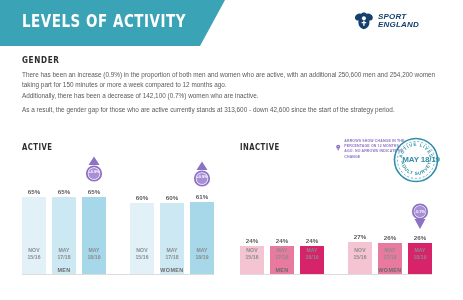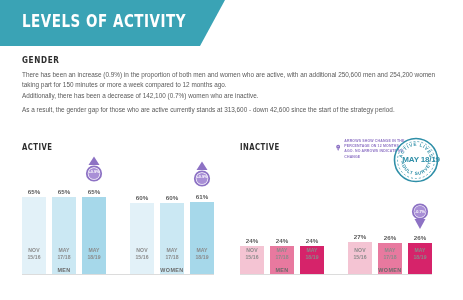--- a/index.html
+++ b/index.html
@@ -231,20 +231,31 @@
     letter-spacing: -0.2px;
   }
 </style>
 </head>
 <body>
 
 <div class="header">
   <div class="header-band"></div>
   <div class="header-title">LEVELS OF ACTIVITY</div>
 
+  <div class="logo">
+    <svg class="logo-mark" width="20" height="18" viewBox="0 0 20 18">
+      <path d="M3.2 2.2 C1.2 3.4 0.4 5.6 1.4 7.2 C2.1 8.3 3.4 8.7 4.4 8.2 L4.4 10.2 C4.4 13.6 6.2 16.4 9.9 17.2 C13.6 16.4 15.4 13.6 15.4 10.2 L15.4 8.2 C16.4 8.7 17.7 8.3 18.4 7.2 C19.4 5.6 18.6 3.4 16.6 2.2 C15.3 1.4 13.8 1.3 12.8 1.9 C11.9 0.9 10.9 0.5 9.9 0.5 C8.9 0.5 7.9 0.9 7.0 1.9 C6.0 1.3 4.5 1.4 3.2 2.2 Z" fill="#14406b"></path>
+      <circle cx="9.9" cy="6.2" r="2.0" fill="#ffffff"></circle>
+      <path d="M9.9 8.6 L9.9 13.8 M7.6 10.6 L12.2 10.6" stroke="#ffffff" stroke-width="1.4" fill="none"></path>
+    </svg>
+    <div>
+      <div class="logo-text">SPORT</div>
+      <div class="logo-text">ENGLAND</div>
+    </div>
+  </div>
 </div>
 
 <div class="section-label" id="gender-heading">GENDER</div>
 <div class="para" id="para-0">There has been an increase (0.9%) in the proportion of both men and women who are active, with an additional 250,600 men and 254,200 women taking part for 150 minutes or more a week compared to 12 months ago.</div>
 <div class="para" id="para-1">Additionally, there has been a decrease of 142,100 (0.7%) women who are inactive.</div>
 <div class="para" id="para-2">As a result, the gender gap for those who are active currently stands at 313,600 - down 42,600 since the start of the strategy period.</div>
 
 <div class="chart" id="chart-active">
   <div class="chart-title">ACTIVE</div>
   <div class="axis-line"></div>

